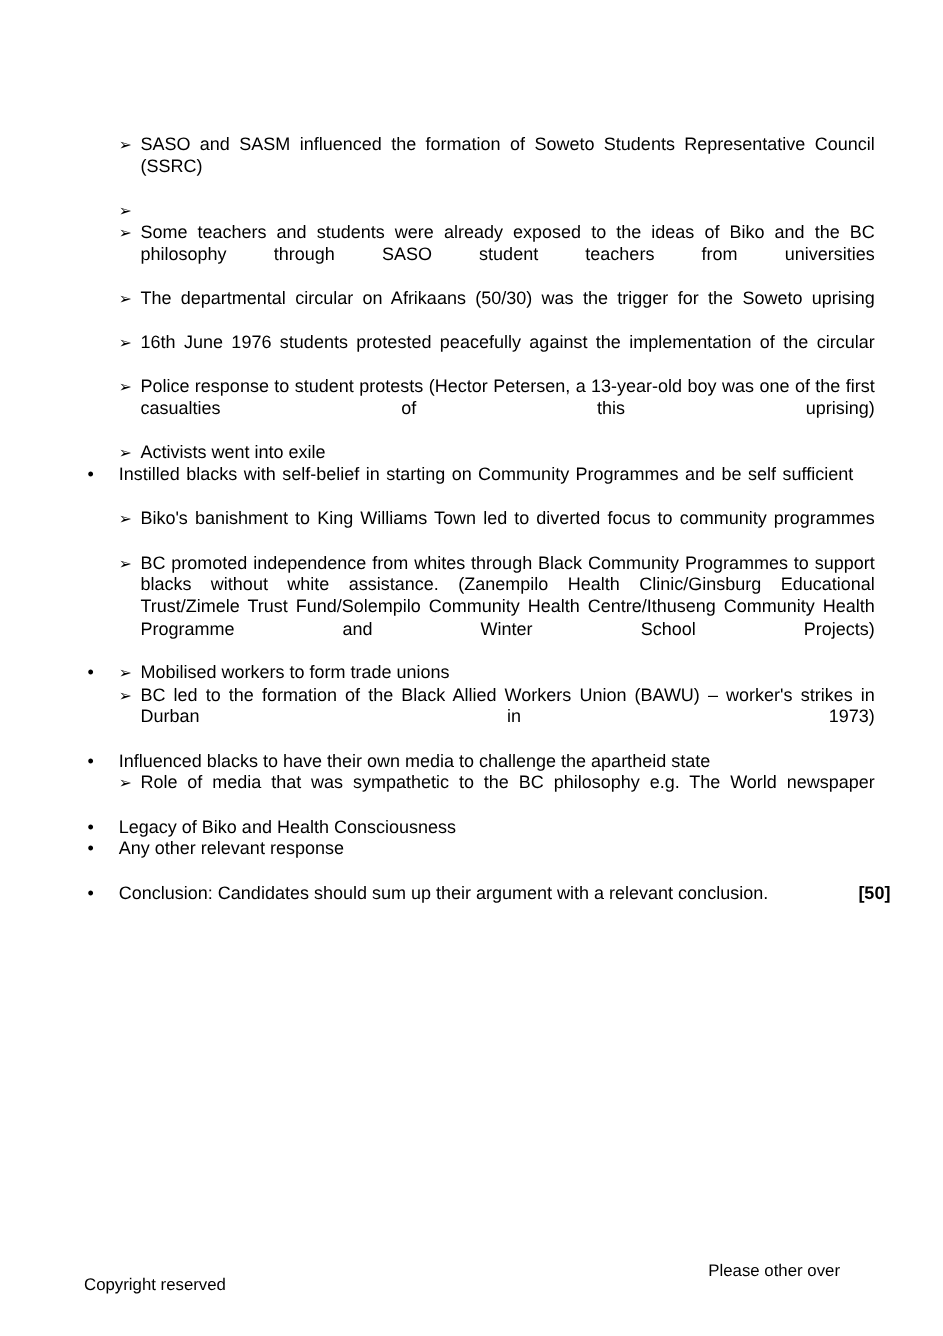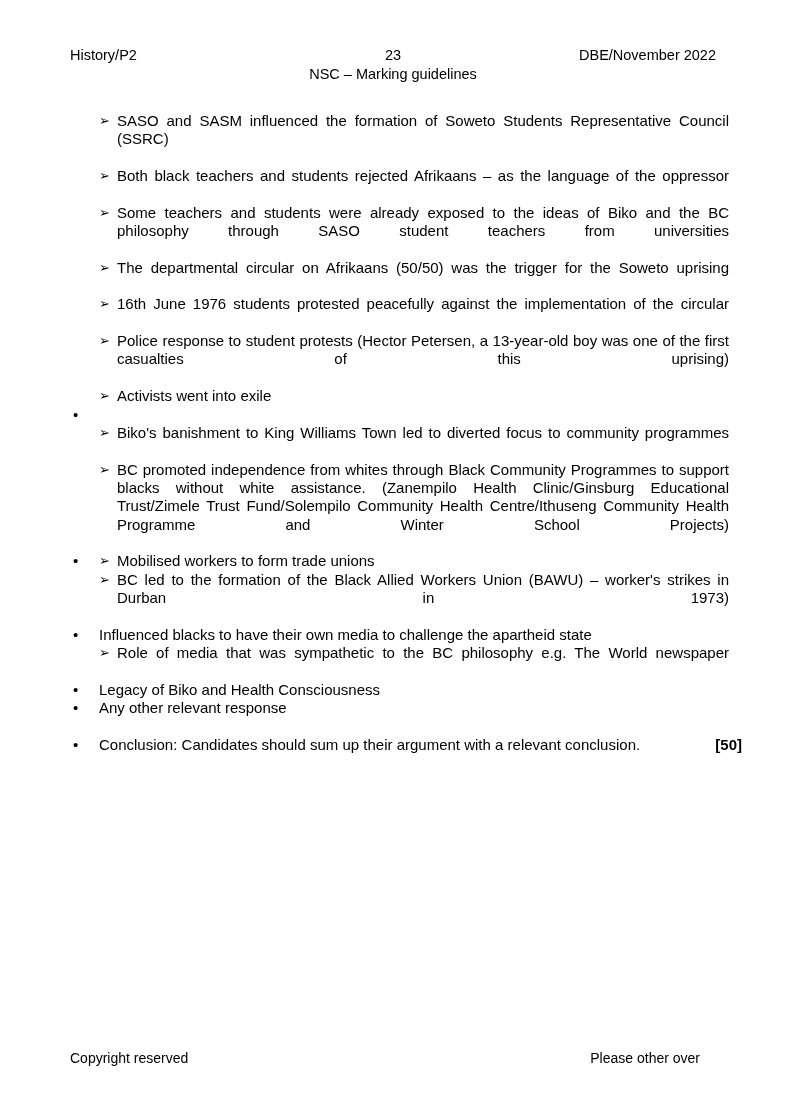--- a/index.html
+++ b/index.html
@@ -141,58 +141,50 @@
   .page-footer {
     position: absolute;
     left: 70px;
     top: 1048px;
     width: 630px;
     height: 20px;
   }
   .ftr-left {
     position: absolute;
     left: 0;
-    top: 0;
+    top: 12px;
     font-size: 14px;
     line-height: 20px;
     white-space: nowrap;
   }
   .ftr-right {
     position: absolute;
     right: 0;
     top: 0;
     font-size: 14px;
     line-height: 20px;
     white-space: nowrap;
   }
 </style>
 </head>
 <body>
 
 <div class="page">
 
-  <div class="page-header">
-    <div class="hdr-row">
-      <span class="hdr-left">History/P2</span>
-      <span class="hdr-center">23</span>
-      <span class="hdr-right">DBE/November 2022</span>
-    </div>
-    <div class="hdr-subtitle">NSC – Marking guidelines</div>
-  </div>
 
   <div class="body-content">
     <div id="bullet-list">
         <div class="bullet-line lvl2 justified"><span class="marker">➢</span><span class="txt">SASO and SASM influenced the formation of Soweto Students Representative Council (SSRC)</span></div>
-        <div class="bullet-line lvl2 justified"><span class="marker">➢</span><span class="txt">Both black teachers and students rejected Afrikaans – as the language of the oppressor</span></div>
+        <div class="bullet-line lvl2 justified"><span class="marker">➢</span></div>
         <div class="bullet-line lvl2 justified"><span class="marker">➢</span><span class="txt">Some teachers and students were already exposed to the ideas of Biko and the BC philosophy through SASO student teachers from universities</span></div>
-        <div class="bullet-line lvl2 justified"><span class="marker">➢</span><span class="txt">The departmental circular on Afrikaans (50/50) was the trigger for the Soweto uprising</span></div>
+        <div class="bullet-line lvl2 justified"><span class="marker">➢</span><span class="txt">The departmental circular on Afrikaans (50/30) was the trigger for the Soweto uprising</span></div>
         <div class="bullet-line lvl2 justified"><span class="marker">➢</span><span class="txt">16th June 1976 students protested peacefully against the implementation of the circular</span></div>
         <div class="bullet-line lvl2 justified"><span class="marker">➢</span><span class="txt">Police response to student protests (Hector Petersen, a 13-year-old boy was one of the first casualties of this uprising)</span></div>
         <div class="bullet-line lvl2 ragged"><span class="marker">➢</span><span class="txt">Activists went into exile</span></div>
-        <div class="bullet-line lvl1 justified"><span class="marker">•</span></div>
+        <div class="bullet-line lvl1 justified"><span class="marker">•</span><span class="txt">Instilled blacks with self-belief in starting on Community Programmes and be self sufficient</span></div>
         <div class="bullet-line lvl2 justified"><span class="marker">➢</span><span class="txt">Biko's banishment to King Williams Town led to diverted focus to community programmes</span></div>
         <div class="bullet-line lvl2 justified"><span class="marker">➢</span><span class="txt">BC promoted independence from whites through Black Community Programmes to support blacks without white assistance. (Zanempilo Health Clinic/Ginsburg Educational Trust/Zimele Trust Fund/Solempilo Community Health Centre/Ithuseng Community Health Programme and Winter School Projects)</span></div>
         <div class="bullet-line lvl1 ragged"><span class="marker">•</span></div>
         <div class="bullet-line lvl2 ragged"><span class="marker">➢</span><span class="txt">Mobilised workers to form trade unions</span></div>
         <div class="bullet-line lvl2 justified"><span class="marker">➢</span><span class="txt">BC led to the formation of the Black Allied Workers Union (BAWU) – worker's strikes in Durban in 1973)</span></div>
         <div class="bullet-line lvl1 ragged"><span class="marker">•</span><span class="txt">Influenced blacks to have their own media to challenge the apartheid state</span></div>
         <div class="bullet-line lvl2 justified"><span class="marker">➢</span><span class="txt">Role of media that was sympathetic to the BC philosophy e.g. The World newspaper</span></div>
         <div class="bullet-line lvl1 ragged"><span class="marker">•</span><span class="txt">Legacy of Biko and Health Consciousness</span></div>
         <div class="bullet-line lvl1 ragged"><span class="marker">•</span><span class="txt">Any other relevant response</span></div>
       </div>

